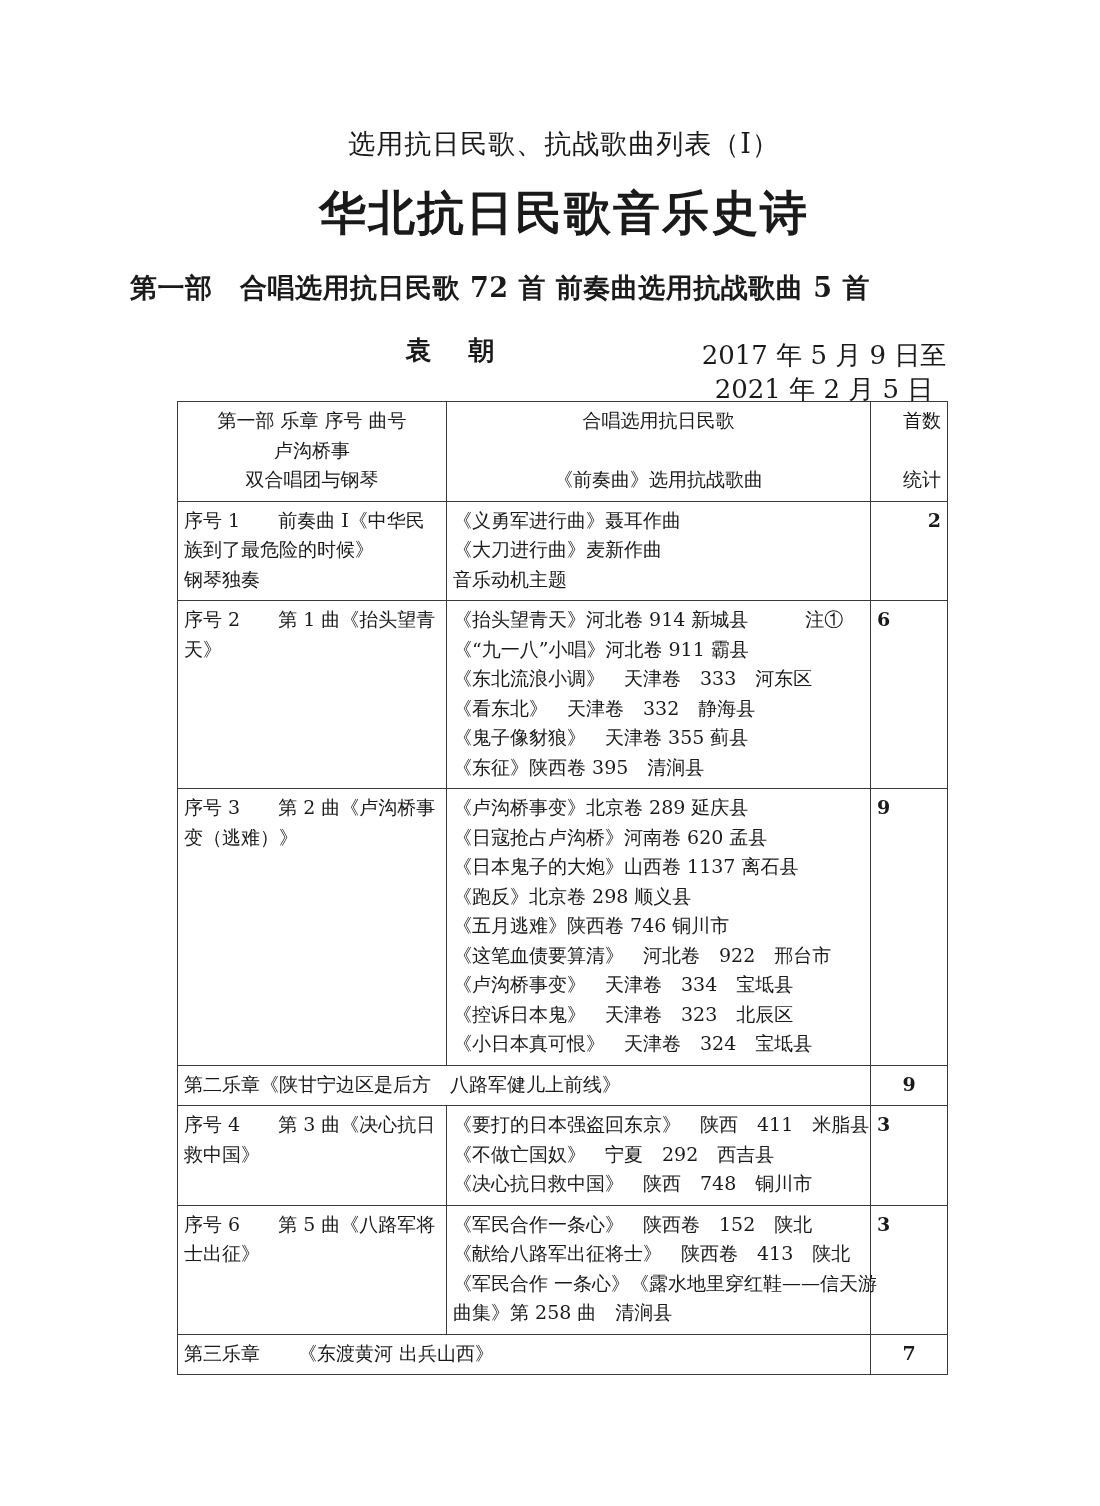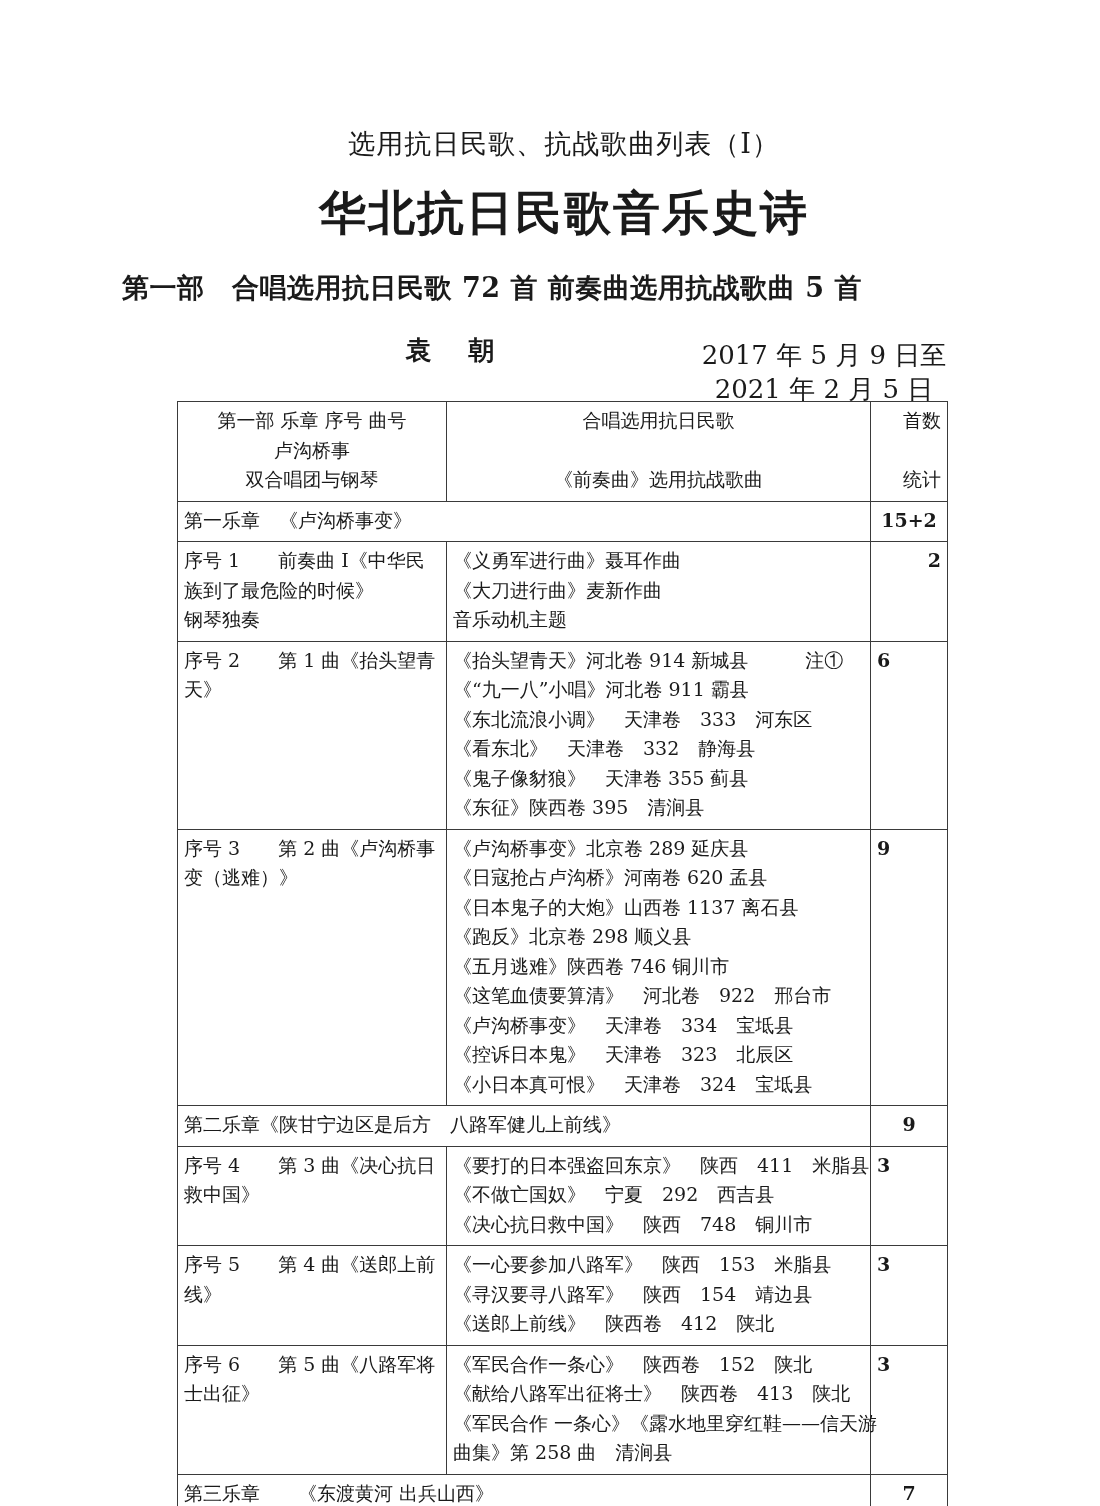--- a/index.html
+++ b/index.html
@@ -40,21 +40,21 @@
     left: 0;
     width: 1100px;
     text-align: center;
     font-size: 47px;
     font-weight: 700;
     letter-spacing: 2px;
   }
   .doc-part-line {
     position: absolute;
     top: 270px;
-    left: 0;
+    left: 8px;
     width: 956px;
     text-align: center;
     font-size: 27px;
     font-weight: 700;
     letter-spacing: 0.5px;
   }
   .author {
     position: absolute;
     top: 333px;
     left: 0;
@@ -160,24 +160,20 @@
             <td class="hdr-c2">
               <span class="line">合唱选用抗日民歌</span>
               <span class="line">&nbsp;</span>
               <span class="line">《前奏曲》选用抗战歌曲</span>
             </td>
             <td class="hdr-c3">
               <span class="line">首数</span>
               <span class="line">&nbsp;</span>
               <span class="line">统计</span>
             </td>
-          </tr>
-          <tr>
-            <td colspan="2" class="mv-title">第一乐章　《卢沟桥事变》</td>
-            <td class="mv-count">15+2</td>
           </tr>
           <tr>
             <td class="e-left">
               <span class="line">序号 1　　前奏曲 I《中华民</span>
               <span class="line">族到了最危险的时候》</span>
               <span class="line">钢琴独奏</span>
             </td>
             <td class="e-songs">
               <span class="line">《义勇军进行曲》聂耳作曲</span>
               <span class="line">《大刀进行曲》麦新作曲</span>
@@ -229,32 +225,20 @@
             </td>
             <td class="e-songs">
               <span class="line">《要打的日本强盗回东京》　陕西　411　米脂县</span>
               <span class="line">《不做亡国奴》　宁夏　292　西吉县</span>
               <span class="line">《决心抗日救中国》　陕西　748　铜川市</span>
             </td>
             <td class="e-count">3</td>
           </tr>
           <tr>
             <td class="e-left">
-              <span class="line">序号 5　　第 4 曲《送郎上前</span>
-              <span class="line">线》</span>
-            </td>
-            <td class="e-songs">
-              <span class="line">《一心要参加八路军》　陕西　153　米脂县</span>
-              <span class="line">《寻汉要寻八路军》　陕西　154　靖边县</span>
-              <span class="line">《送郎上前线》　陕西卷　412　陕北</span>
-            </td>
-            <td class="e-count">3</td>
-          </tr>
-          <tr>
-            <td class="e-left">
               <span class="line">序号 6　　第 5 曲《八路军将</span>
               <span class="line">士出征》</span>
             </td>
             <td class="e-songs">
               <span class="line">《军民合作一条心》　陕西卷　152　陕北</span>
               <span class="line">《献给八路军出征将士》　陕西卷　413　陕北</span>
               <span class="line">《军民合作 一条心》《露水地里穿红鞋——信天游</span>
               <span class="line">曲集》第 258 曲　清涧县</span>
             </td>
             <td class="e-count">3</td>

